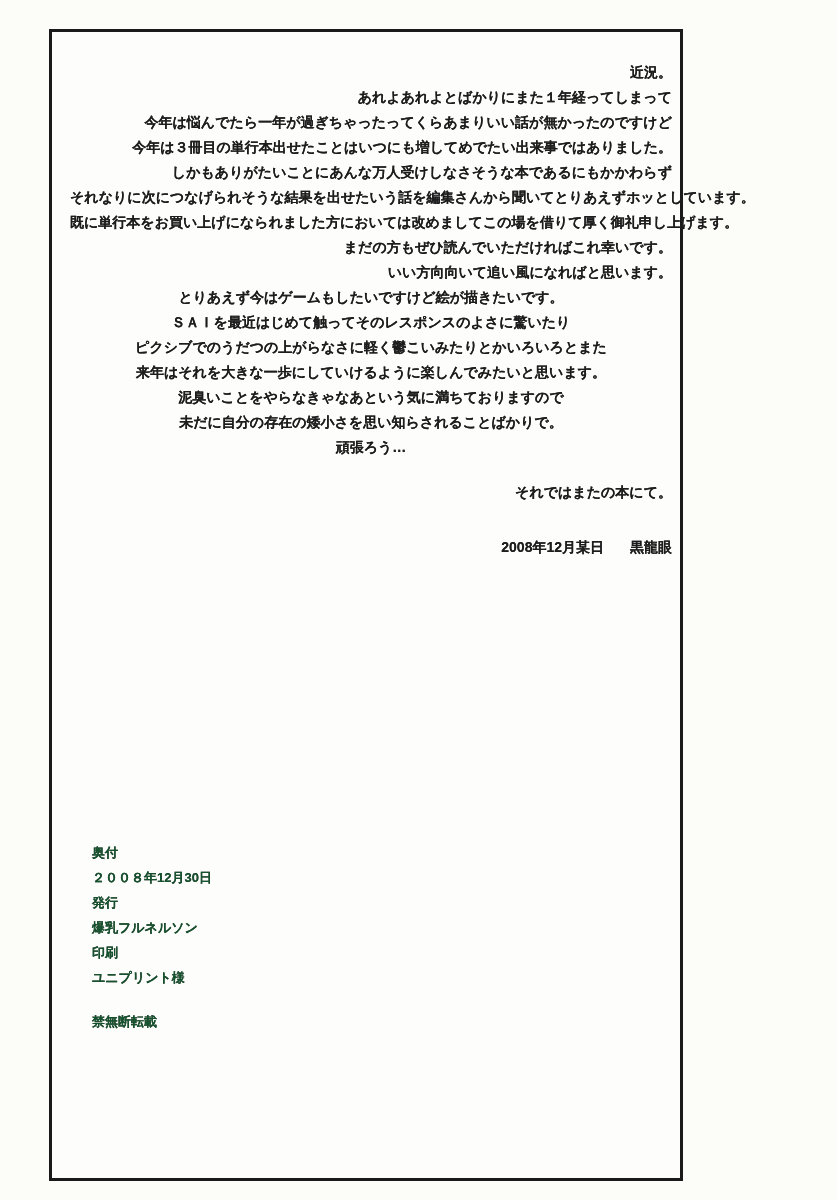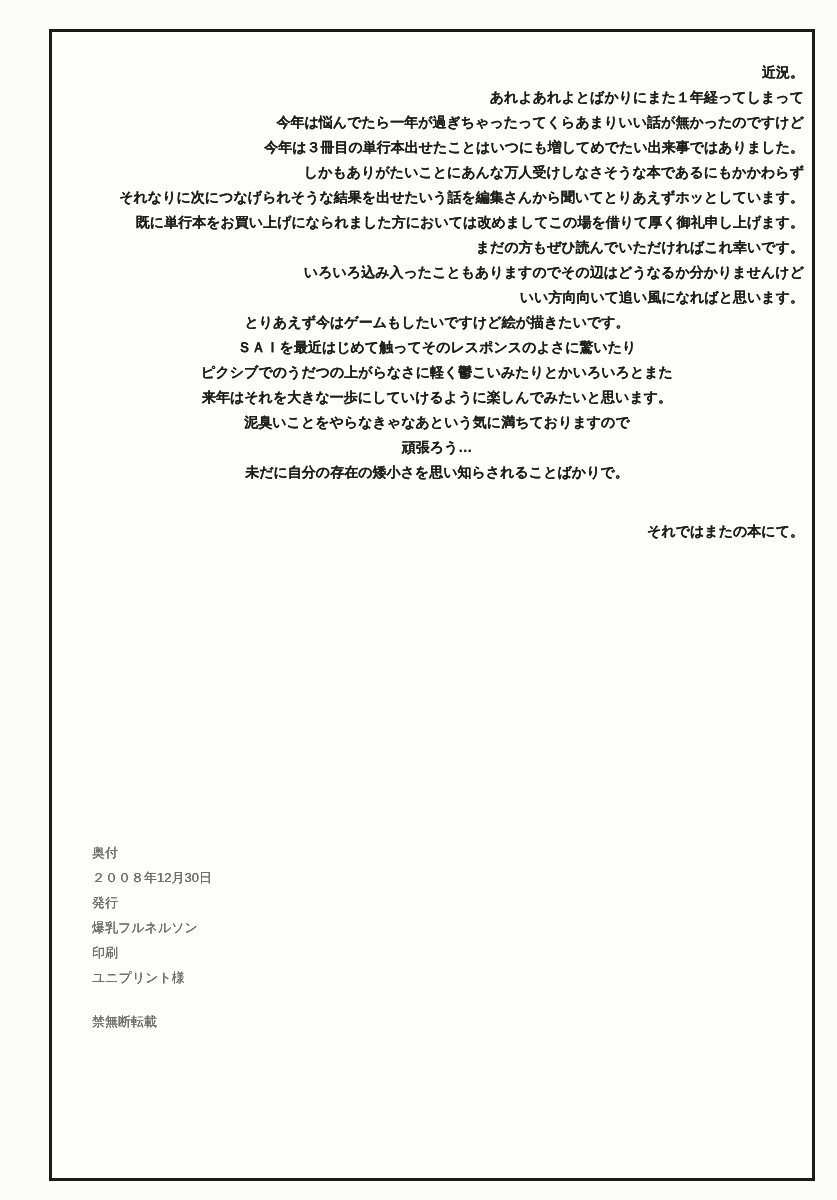--- a/index.html
+++ b/index.html
@@ -11,21 +11,21 @@
     height: 1200px;
     position: relative;
     background: #fcfcf9;
     overflow: hidden;
     font-family: "Liberation Sans", sans-serif;
   }
   .frame {
     position: absolute;
     left: 49px;
     top: 29px;
-    width: 766px;
+    width: 634px;
     height: 1152px;
     border: 3px solid #1a1a1a;
     box-sizing: border-box;
     background: #fdfdfb;
   }
   .main-text {
     position: absolute;
     top: 28px;
     left: 18px;
     right: 8px;
@@ -35,34 +35,34 @@
     font-size: 14px;
     text-shadow: 0 0 0.4px #3a3a3a;
   }
   .line {
     line-height: 25px;
     white-space: nowrap;
   }
   p.para { margin: 0; }
   .para-2 { margin-top: 22px; }
   .para-3 { margin-top: 28px; text-align: center; }
-  .closing-line { margin-top: 34px; }
+  .closing-line { margin-top: 20px; }
   .signature-line {
     margin-top: 30px;
     line-height: 25px;
     white-space: nowrap;
   }
   .sig-gap { display: inline-block; width: 26px; }
   .colophon {
     position: absolute;
     left: 40px;
     top: 808px;
-    color: #737373;
+    color: #14532d;
     font-size: 13px;
-    font-weight: normal;
+    font-weight: bold;
     line-height: 15.5px;
     text-shadow: 0 0 0.4px #3a3a3a;
   }
   .colophon .notice { margin-top: 19px; }
   .contact {
     position: absolute;
     left: 28px;
     top: 955px;
     color: #1d1d1d;
     font-family: "Liberation Serif", serif;
@@ -85,36 +85,38 @@
       <span class="line" style="display:block">あれよあれよとばかりにまた１年経ってしまって</span>
       <span class="line" style="display:block">今年は悩んでたら一年が過ぎちゃったってくらあまりいい話が無かったのですけど</span>
       <span class="line" style="display:block">今年は３冊目の単行本出せたことはいつにも増してめでたい出来事ではありました。</span>
     </p>
 
     <p class="para para-2">
       <span class="line" style="display:block">しかもありがたいことにあんな万人受けしなさそうな本であるにもかかわらず</span>
       <span class="line" style="display:block">それなりに次につなげられそうな結果を出せたいう話を編集さんから聞いてとりあえずホッとしています。</span>
       <span class="line" style="display:block">既に単行本をお買い上げになられました方においては改めましてこの場を借りて厚く御礼申し上げます。</span>
       <span class="line" style="display:block">まだの方もぜひ読んでいただければこれ幸いです。</span>
-      <span class="line" style="display:block">いろいろ込み入ったこともありますのでその辺はどうなるか分かりませんけど</span>
       <span class="line" style="display:block">いい方向向いて追い風になればと思います。</span>
     </p>
 
     <p class="para para-3">
       <span class="line" style="display:block">とりあえず今はゲームもしたいですけど絵が描きたいです。</span>
       <span class="line" style="display:block">ＳＡＩを最近はじめて触ってそのレスポンスのよさに驚いたり</span>
       <span class="line" style="display:block">ピクシブでのうだつの上がらなさに軽く鬱こいみたりとかいろいろとまた</span>
       <span class="line" style="display:block">来年はそれを大きな一歩にしていけるように楽しんでみたいと思います。</span>
       <span class="line" style="display:block">泥臭いことをやらなきゃなあという気に満ちておりますので</span>
+      <span class="line" style="display:block">未だに自分の存在の矮小さを思い知らされることばかりで。</span>
       <span class="line" style="display:block">頑張ろう…</span>
-      <span class="line" style="display:block">未だに自分の存在の矮小さを思い知らされることばかりで。</span>
     </p>
 
     <div class="line closing-line">それではまたの本にて。</div>
 
+    <div class="signature-line">
+      <span>2008年12月某日</span><span class="sig-gap"></span><span>黒龍眼</span>
+    </div>
 
   </div>
 
   <div class="colophon">
     <div class="line">奥付</div>
     <div class="line">２００８年12月30日</div>
     <div class="line">発行</div>
     <div class="line">爆乳フルネルソン</div>
     <div class="line">印刷</div>
     <div class="line">ユニプリント様</div>

